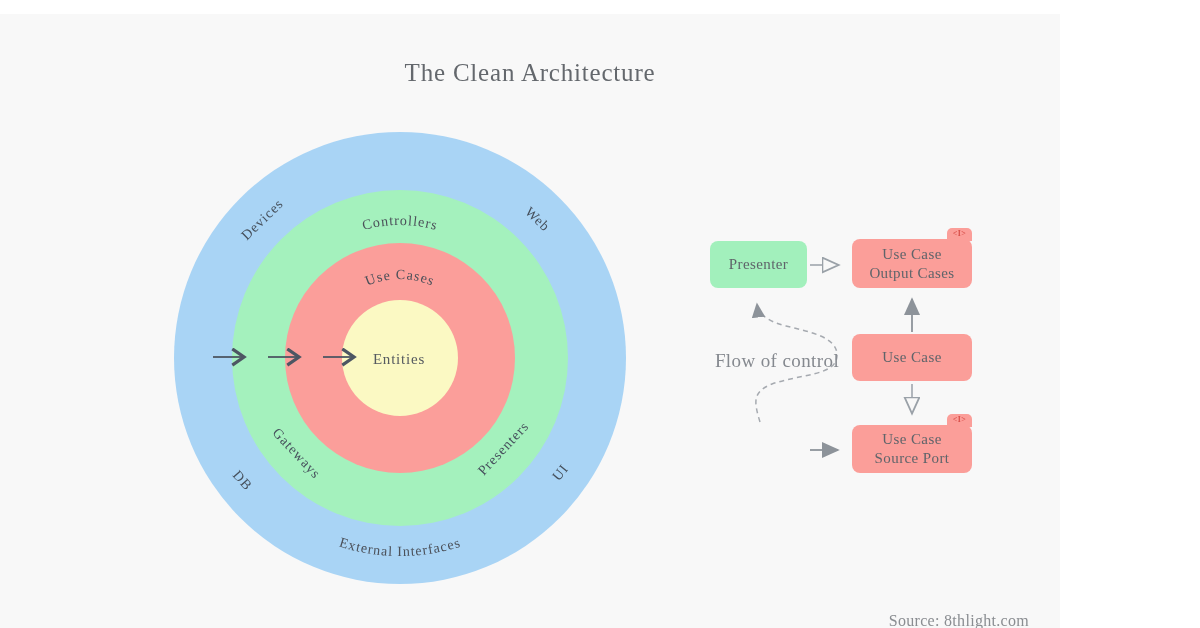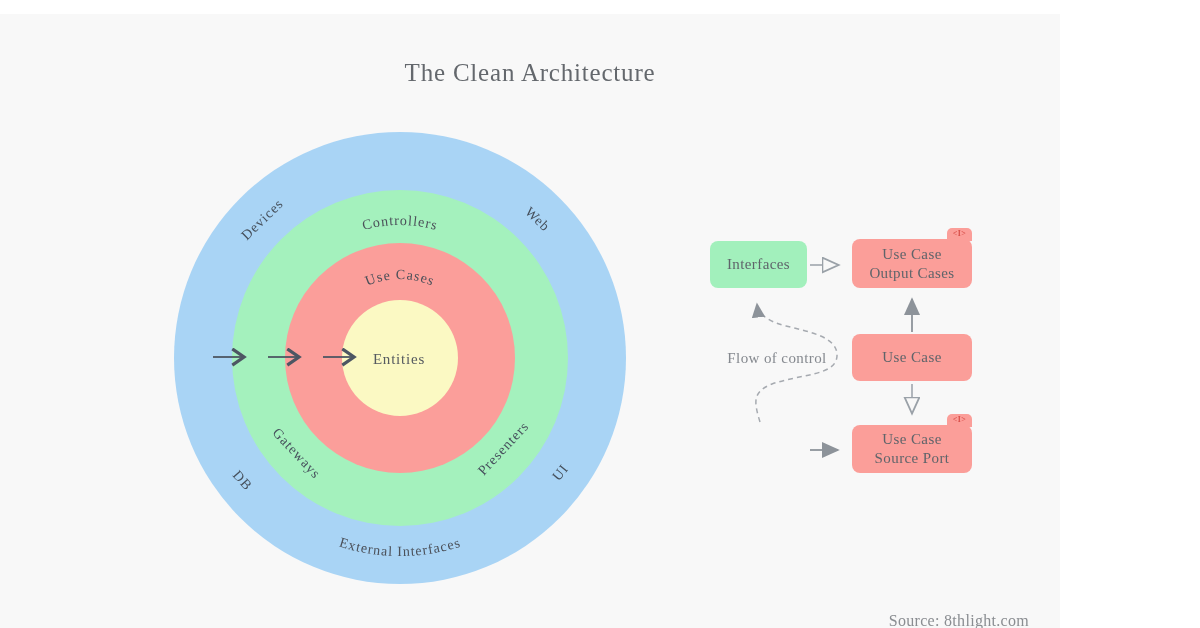--- a/index.html
+++ b/index.html
@@ -23,21 +23,21 @@
   .box.green{background:#a2f0bc;}
   .box.red{background:#fb9e99;}
   .iface-tab{
     position:absolute;top:-11px;right:0;width:25px;height:13px;
     background:#fb9e99;border-radius:5px 5px 0 0;
     font-size:8px;line-height:12px;text-align:center;color:#d9504b;
     font-weight:bold;letter-spacing:0.5px;
   }
   .flow-label{
     position:absolute;left:712px;top:336px;width:130px;text-align:center;
-    font-size:15px;color:#85898f;letter-spacing:0.4px;
+    font-size:19px;color:#85898f;letter-spacing:0.4px;
   }
   .source-note{
     position:absolute;right:31px;top:598px;font-size:16px;color:#8a8d91;
     letter-spacing:0.3px;
   }
 </style>
 </head>
 <body>
 
 <div class="stage">
@@ -89,21 +89,21 @@
     <text class="entities-label" x="399" y="350" text-anchor="middle">Entities</text>
 
     <line x1="810" y1="251" x2="838" y2="251" stroke="#9aa1a8" stroke-width="1.5" marker-end="url(#head-hollow)"></line>
     <line x1="810" y1="436" x2="838" y2="436" stroke="#8d939a" stroke-width="1.8" marker-end="url(#head-solid)"></line>
     <line x1="912" y1="318" x2="912" y2="285" stroke="#8d939a" stroke-width="1.8" marker-end="url(#head-solid)"></line>
     <line x1="912" y1="370" x2="912" y2="399" stroke="#9aa1a8" stroke-width="1.5" marker-end="url(#head-hollow)"></line>
     <path d="M 760,408 C 754,388 752,378 772,370 C 800,360 836,362 837,342 C 838,323 810,318 786,312 C 766,307 758,299 757,290" fill="none" stroke="#a6aab0" stroke-width="1.5" stroke-dasharray="5,4" marker-end="url(#head-solid)"></path>
   </svg>
 
   <div class="box green" style="left:710px;top:227px;width:97px;height:47px;">
-    <span>Interfaces</span>
+    <span>Presenter</span>
   </div>
 
   <div class="box red" style="left:852px;top:225px;width:120px;height:49px;">
     <div class="iface-tab">&lt;I&gt;</div>
     <div>
       <div>Use Case</div>
       <div>Output Cases</div>
     </div>
   </div>
 

